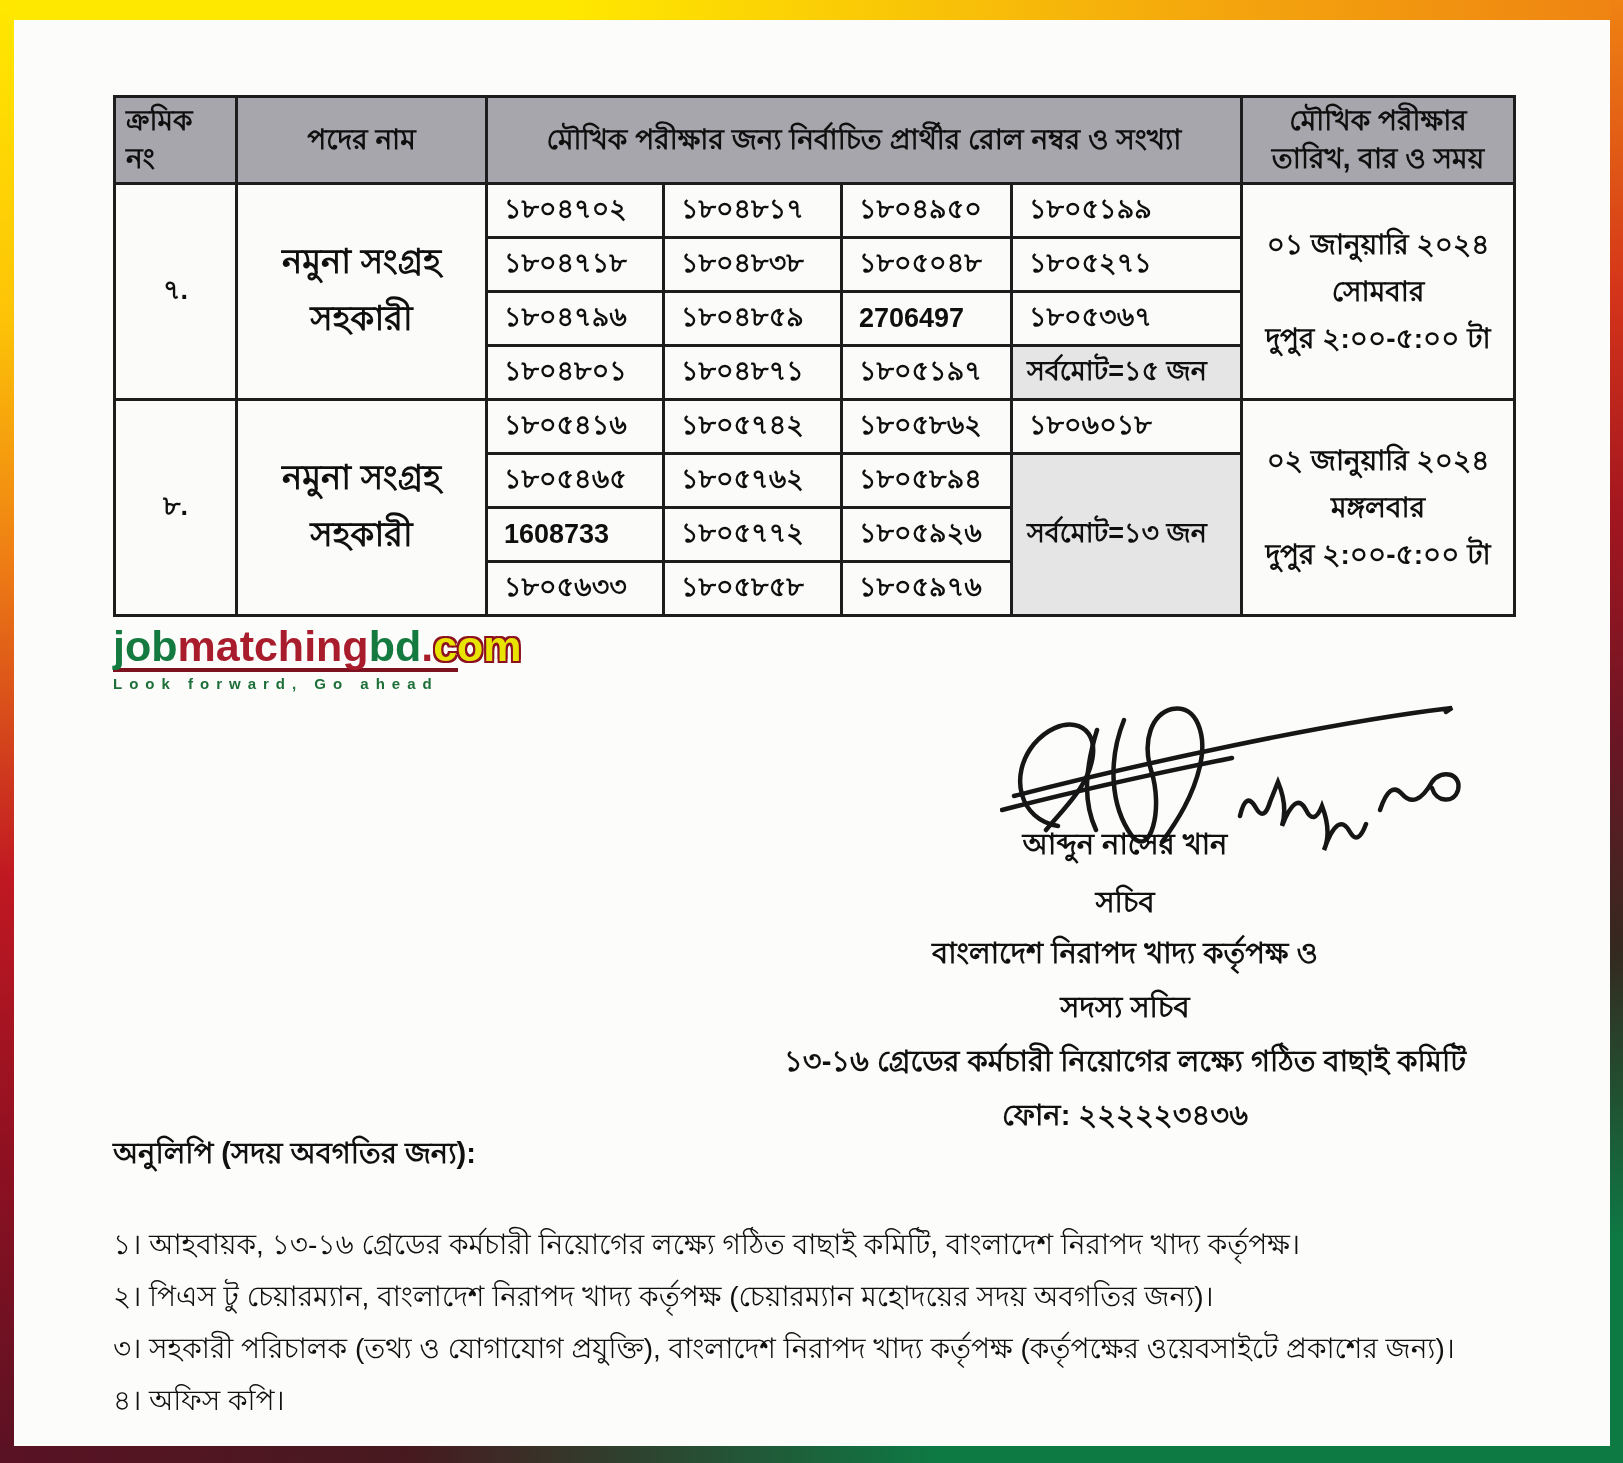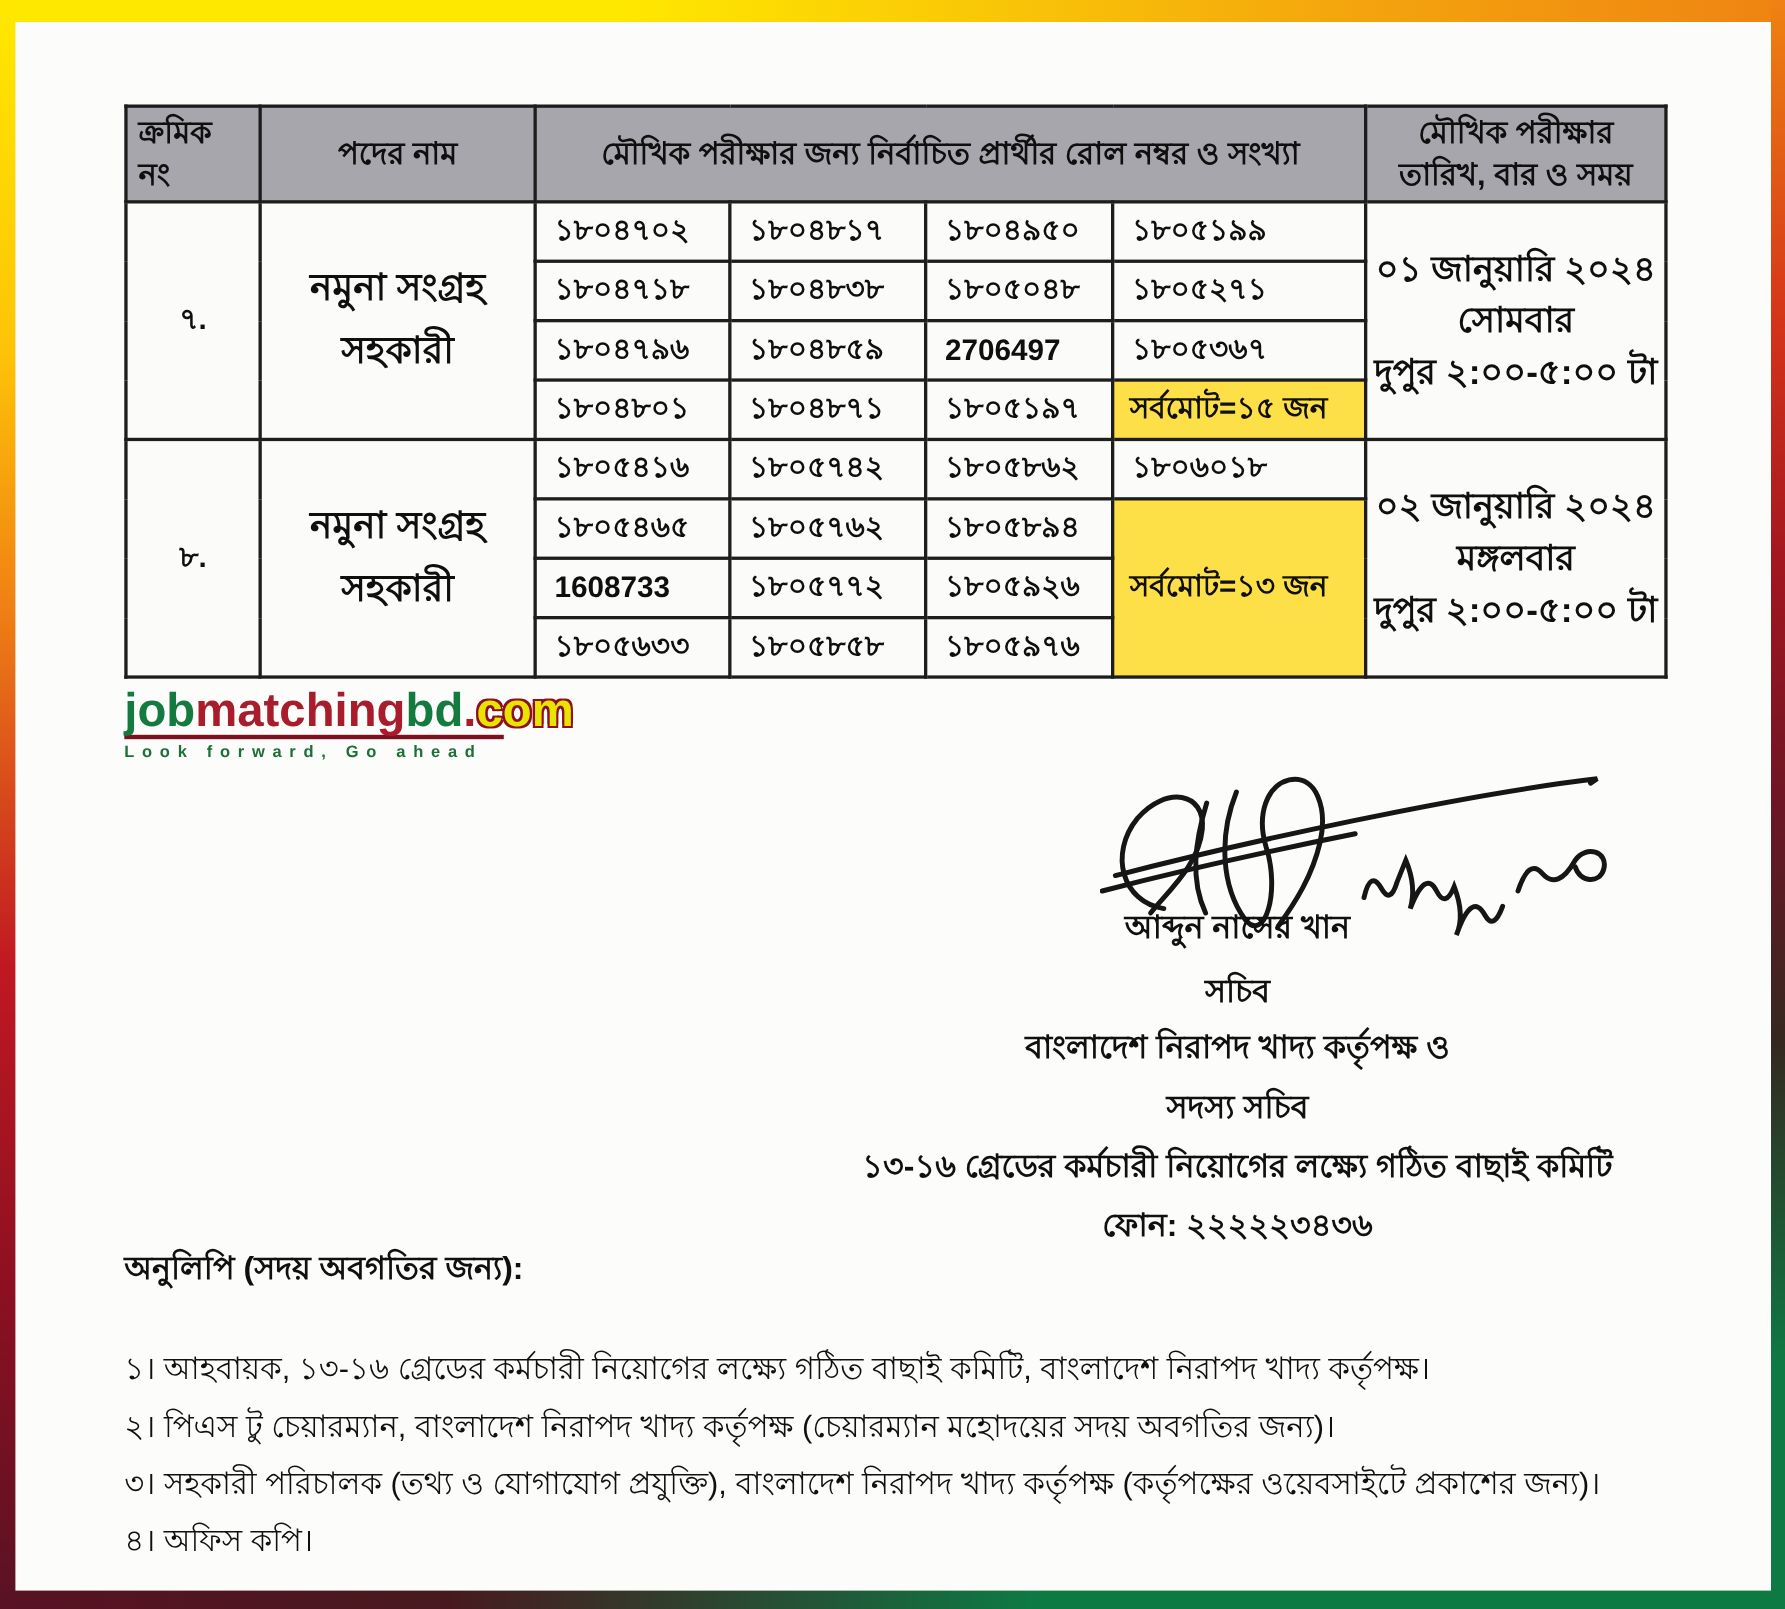--- a/index.html
+++ b/index.html
@@ -24,24 +24,24 @@
 
   
   table.doc-table { position:absolute; left:113px; top:95px; border-collapse:collapse; table-layout:fixed; }
   .doc-table th, .doc-table td { border:3px solid #1d1d1d; font-weight:bold; color:#0f0f0f; }
   .doc-table th {
     background:#a7a6ac; font-size:28px; line-height:38px;
     text-align:center; padding:4px 8px; height:86px; vertical-align:middle;
   }
   th.h-serial { text-align:left; padding-left:10px; }
   td.cell-roll  { font-size:27px; text-align:left; padding-left:16px; height:54px; vertical-align:middle; background:#fbfbf9; }
-  td.cell-total { font-size:27px; text-align:left; padding-left:14px; vertical-align:middle; background:#fde047; }
+  td.cell-total { font-size:27px; text-align:left; padding-left:14px; vertical-align:middle; background:#e5e5e5; }
   td.cell-serial{ font-size:27px; text-align:center; vertical-align:middle; background:#fbfbf9; }
   td.cell-post  { font-size:34px; text-align:center; vertical-align:middle; background:#fbfbf9; }
-  td.cell-schedule { font-size:32px; text-align:center; vertical-align:middle; line-height:47px; background:#fbfbf9; padding:0 6px; }
+  td.cell-schedule { font-size:28px; text-align:center; vertical-align:middle; line-height:47px; background:#fbfbf9; padding:0 6px; }
 
   
   .logo { position:absolute; left:113px; top:583px;margin-top:41px; }
   .logo-wordmark { font-size:43px; font-weight:bold; letter-spacing:0px; line-height:44px; white-space:nowrap; }
   .logo-green { color:#157a40; }
   .logo-red   { color:#a81c2c; }
   .logo-com   { color:#e8e300;
                 text-shadow:-2px -2px 0 #8c1020, 2px -2px 0 #8c1020, -2px 2px 0 #8c1020, 2px 2px 0 #8c1020; }
   .logo-underline { width:345px; height:4px; background:#7d1120; margin-top:0px; }
   .logo-tagline { font-size:15px; font-weight:bold; letter-spacing:7px; color:#1c6f38; margin-top:3px; white-space:nowrap; }

